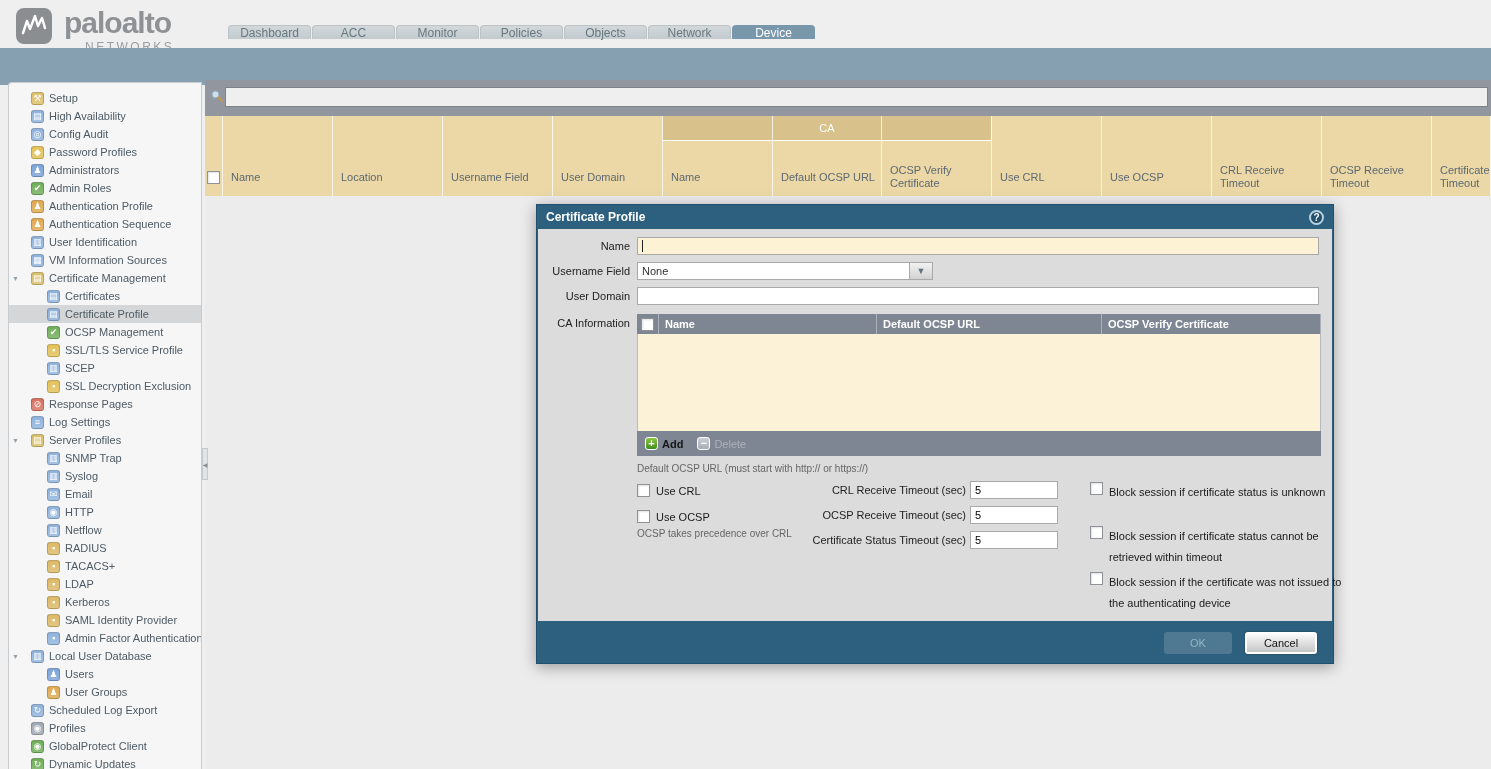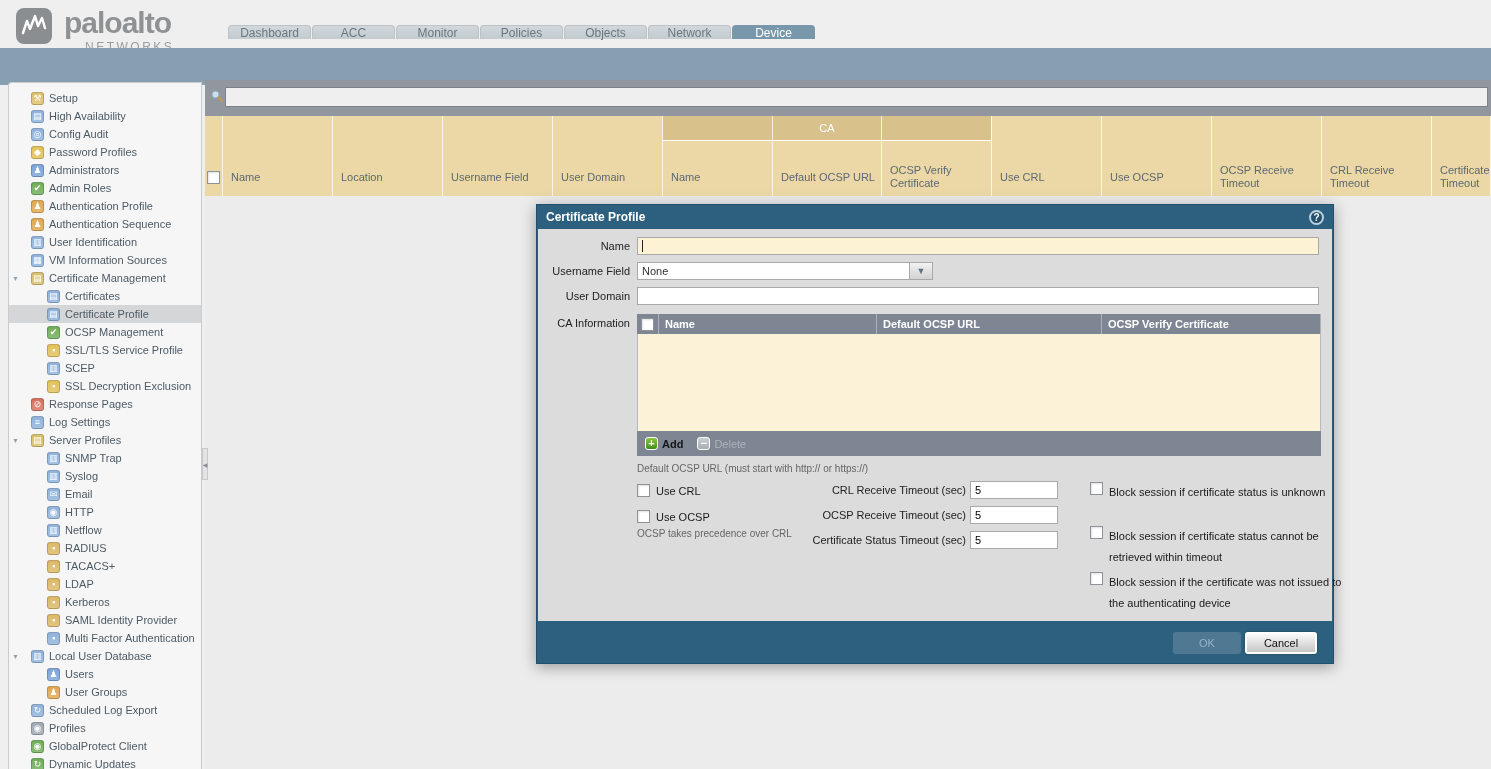--- a/index.html
+++ b/index.html
@@ -121,21 +121,21 @@
   .hint { position:absolute; font-size:10px; color:#666; }
   .hint-url { left:99px; top:234px;text-align:center; }
   .hint-prec { left:99px; top:299px; }
   .cb-row { position:absolute; display:flex; align-items:flex-start; gap:6px; }
   .cb-label { line-height:15px; color:#1a1a1a; cursor:default; }
   .t-row { position:absolute; height:18px; }
   .t-label-box { position:absolute; left:200px; width:228px; text-align:right; line-height:18px; color:#222; }
   .t-input { position:absolute; left:432px; width:88px; }
   .blk { left:552px; width:252px; }
   .blk .cb-label { line-height:21px; }
-  .dialog-footer { height:43px; display:flex; align-items:center; justify-content:flex-end; gap:4px; padding:0 16px; }
+  .dialog-footer { height:43px; display:flex; align-items:center; justify-content:flex-end; gap:13px; padding:0 16px; }
   .btn { height:22px; border-radius:3px; font-family:inherit; font-size:11px; display:flex; align-items:center; justify-content:center; cursor:pointer; }
   .btn-ok { width:68px; background:#4f7892; color:#94b5c7; border:none; }
   .btn-cancel { width:72px; background:linear-gradient(#fafafa,#c6c6c6); border:2px solid #fff; color:#111; box-shadow:0 0 2px rgba(0,0,0,.4); }
 </style>
 </head>
 <body>
 
 <div class="top-header">
   <div class="brand">
     <svg class="brand-mark" viewBox="0 0 36 36">
@@ -175,22 +175,22 @@
     </div>
     <div class="hcell">Name</div>
     <div class="hcell">Location</div>
     <div class="hcell">Username Field</div>
     <div class="hcell">User Domain</div>
     <div class="hcell">Name</div>
     <div class="hcell">Default OCSP URL</div>
     <div class="hcell">OCSP Verify Certificate</div>
     <div class="hcell">Use CRL</div>
     <div class="hcell">Use OCSP</div>
+    <div class="hcell">CRL Receive Timeout</div>
     <div class="hcell">OCSP Receive Timeout</div>
-    <div class="hcell">CRL Receive Timeout</div>
     <div class="hcell">Certificate Timeout</div>
   </div>
 <div class="content-bg"></div>
 
 <div class="sidebar" id="sidebar">
     <div class="side-item" style="padding-left: 22px;">
       <span class="side-icon" style="background: linear-gradient(rgb(223, 192, 106), rgba(223, 192, 106, 0.8));">⚒</span>
       <span>Setup</span>
     </div>
     <div class="side-item" style="padding-left: 22px;">
@@ -306,21 +306,21 @@
     <div class="side-item" style="padding-left: 38px;">
       <span class="side-icon" style="background: linear-gradient(rgb(220, 185, 101), rgba(220, 185, 101, 0.8));">▪</span>
       <span>Kerberos</span>
     </div>
     <div class="side-item" style="padding-left: 38px;">
       <span class="side-icon" style="background: linear-gradient(rgb(220, 185, 101), rgba(220, 185, 101, 0.8));">▪</span>
       <span>SAML Identity Provider</span>
     </div>
     <div class="side-item" style="padding-left: 38px;">
       <span class="side-icon" style="background: linear-gradient(rgb(143, 179, 220), rgba(143, 179, 220, 0.8));">▪</span>
-      <span>Multi Factor Authentication</span>
+      <span>Admin Factor Authentication</span>
     </div>
     <div class="side-item" style="padding-left: 22px;">
       <span class="tri">▼</span>
       <span class="side-icon" style="background: linear-gradient(rgb(143, 179, 220), rgba(143, 179, 220, 0.8));">▥</span>
       <span>Local User Database</span>
     </div>
     <div class="side-item" style="padding-left: 38px;">
       <span class="side-icon" style="background: linear-gradient(rgb(123, 164, 218), rgba(123, 164, 218, 0.8));">♟</span>
       <span>Users</span>
     </div>

